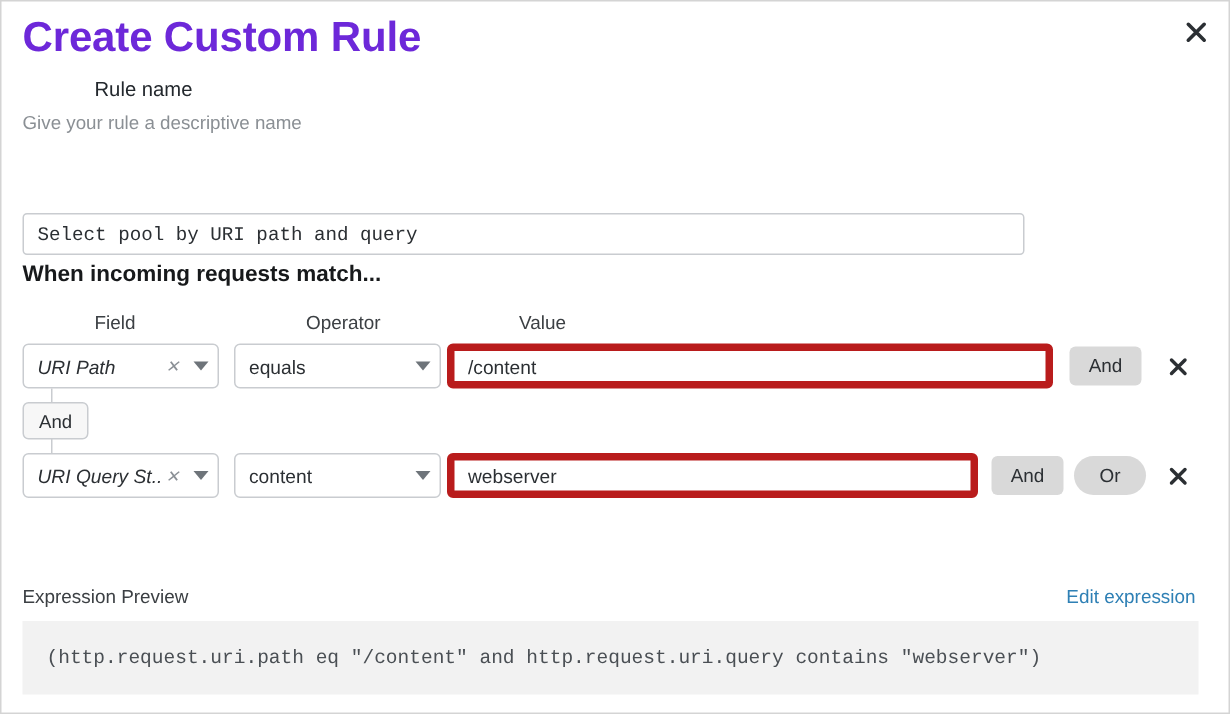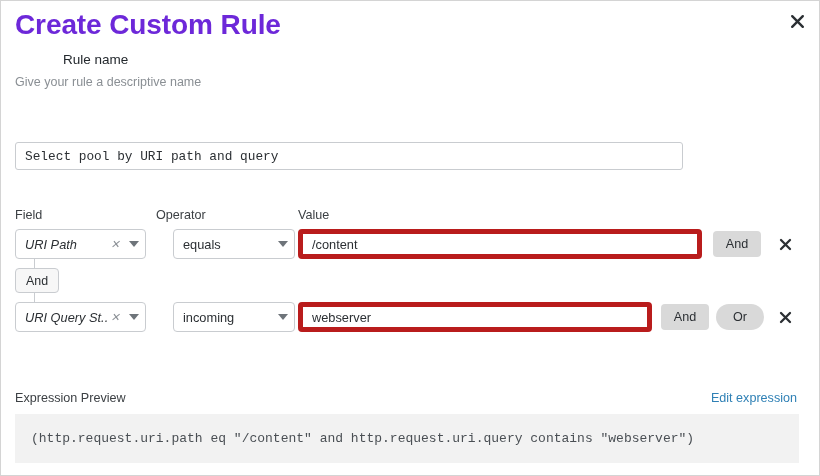--- a/index.html
+++ b/index.html
@@ -85,20 +85,21 @@
     font-size: 15px;
     font-weight: bold;
     color: #17191b;
   }
 
   .col-label {
     position: absolute;
     top: 207px;
     font-size: 12.6px;
     color: #3c4044;
+    margin-left: 48px;
   }
   .col-field { left: 14px; }
   .col-operator { left: 155px; }
   .col-value { left: 297px; }
 
   .row { position: absolute; left: 0; width: 820px; height: 30px; }
   .row1 { top: 228px; }
   .row2 { top: 301px; }
 
   .select {
@@ -106,21 +107,21 @@
     height: 30px;
     box-sizing: border-box;
     border: 1px solid #c9ccd0;
     border-radius: 4px;
     background: #fff;
     display: flex;
     align-items: center;
     cursor: pointer;
   }
   .select-field { left: 14px; width: 131px; font-style: italic; }
-  .select-operator { left: 172px; width: 122px; }
+  .select-operator { left: 155px; width: 138px; }
   .select-text {
     flex: 1 1 auto;
     padding-left: 9px;
     font-size: 12.8px;
     color: #2b2f33;
     white-space: nowrap;
     overflow: hidden;
   }
   .clear-x {
     flex: 0 0 auto;
@@ -266,20 +267,21 @@
   <div class="close-btn">
     <svg width="15" height="15" viewBox="0 0 15 15" aria-hidden="true">
       <path d="M2.2 2.2 L12.8 12.8 M12.8 2.2 L2.2 12.8" stroke="#2b2f33" stroke-width="2.4" stroke-linecap="round"></path>
     </svg>
   </div>
 
   <div class="lbl-rule-name">Rule name</div>
   <div class="help-rule-name">Give your rule a descriptive name</div>
   <input class="rule-name-input" value="Select pool by URI path and query" style="">
 
+  <div class="section-heading">When incoming requests match...</div>
 
   <div class="col-label col-field">Field</div>
   <div class="col-label col-operator">Operator</div>
   <div class="col-label col-value">Value</div>
 
   <div class="row row1">
     <div class="select select-field">
       <span class="select-text">URI Path</span>
       <span class="clear-x">✕</span>
       <span class="caret">
@@ -307,21 +309,21 @@
 
   <div class="row row2">
     <div class="select select-field">
       <span class="select-text">URI Query St...</span>
       <span class="clear-x">✕</span>
       <span class="caret">
           <i></i>
         </span>
     </div>
     <div class="select select-operator">
-      <span class="select-text">incoming</span>
+      <span class="select-text">content</span>
       <span class="caret">
           <i></i>
         </span>
     </div>
     <input class="value-input value-row2" value="webserver" style="">
     <button class="btn-logic btn-and-r2">And</button>
     <button class="btn-logic btn-or-r2">Or</button>
     <div class="del-x del-r2">
       <svg width="13" height="13" viewBox="0 0 13 13" aria-hidden="true">
         <path d="M2 2 L11 11 M11 2 L2 11" stroke="#2b2f33" stroke-width="2.3" stroke-linecap="round"></path>

